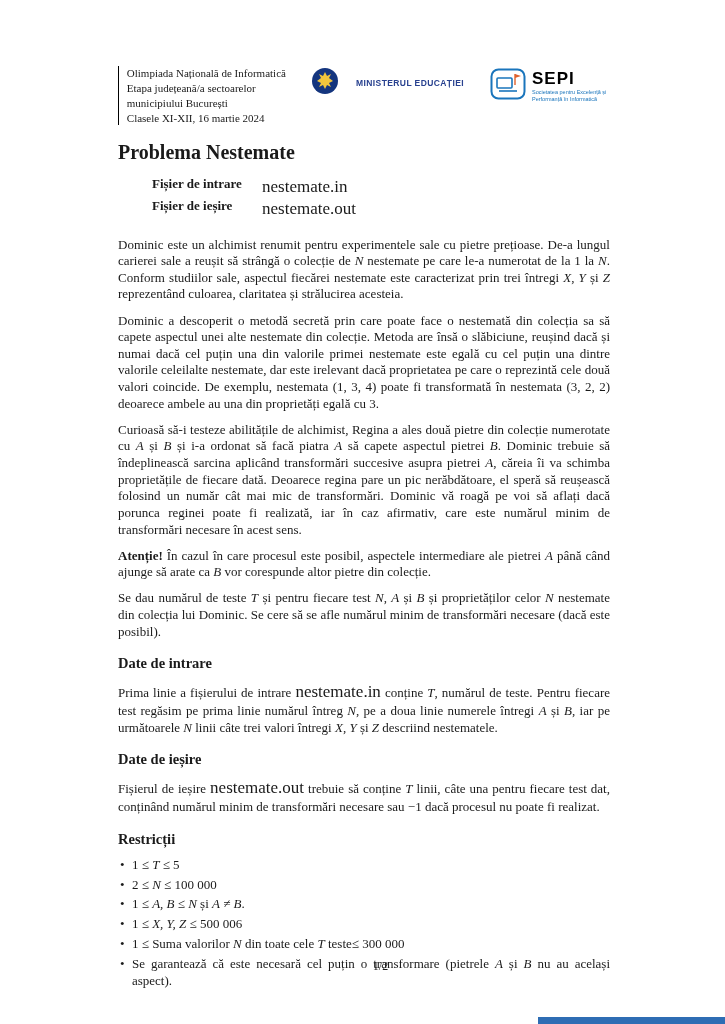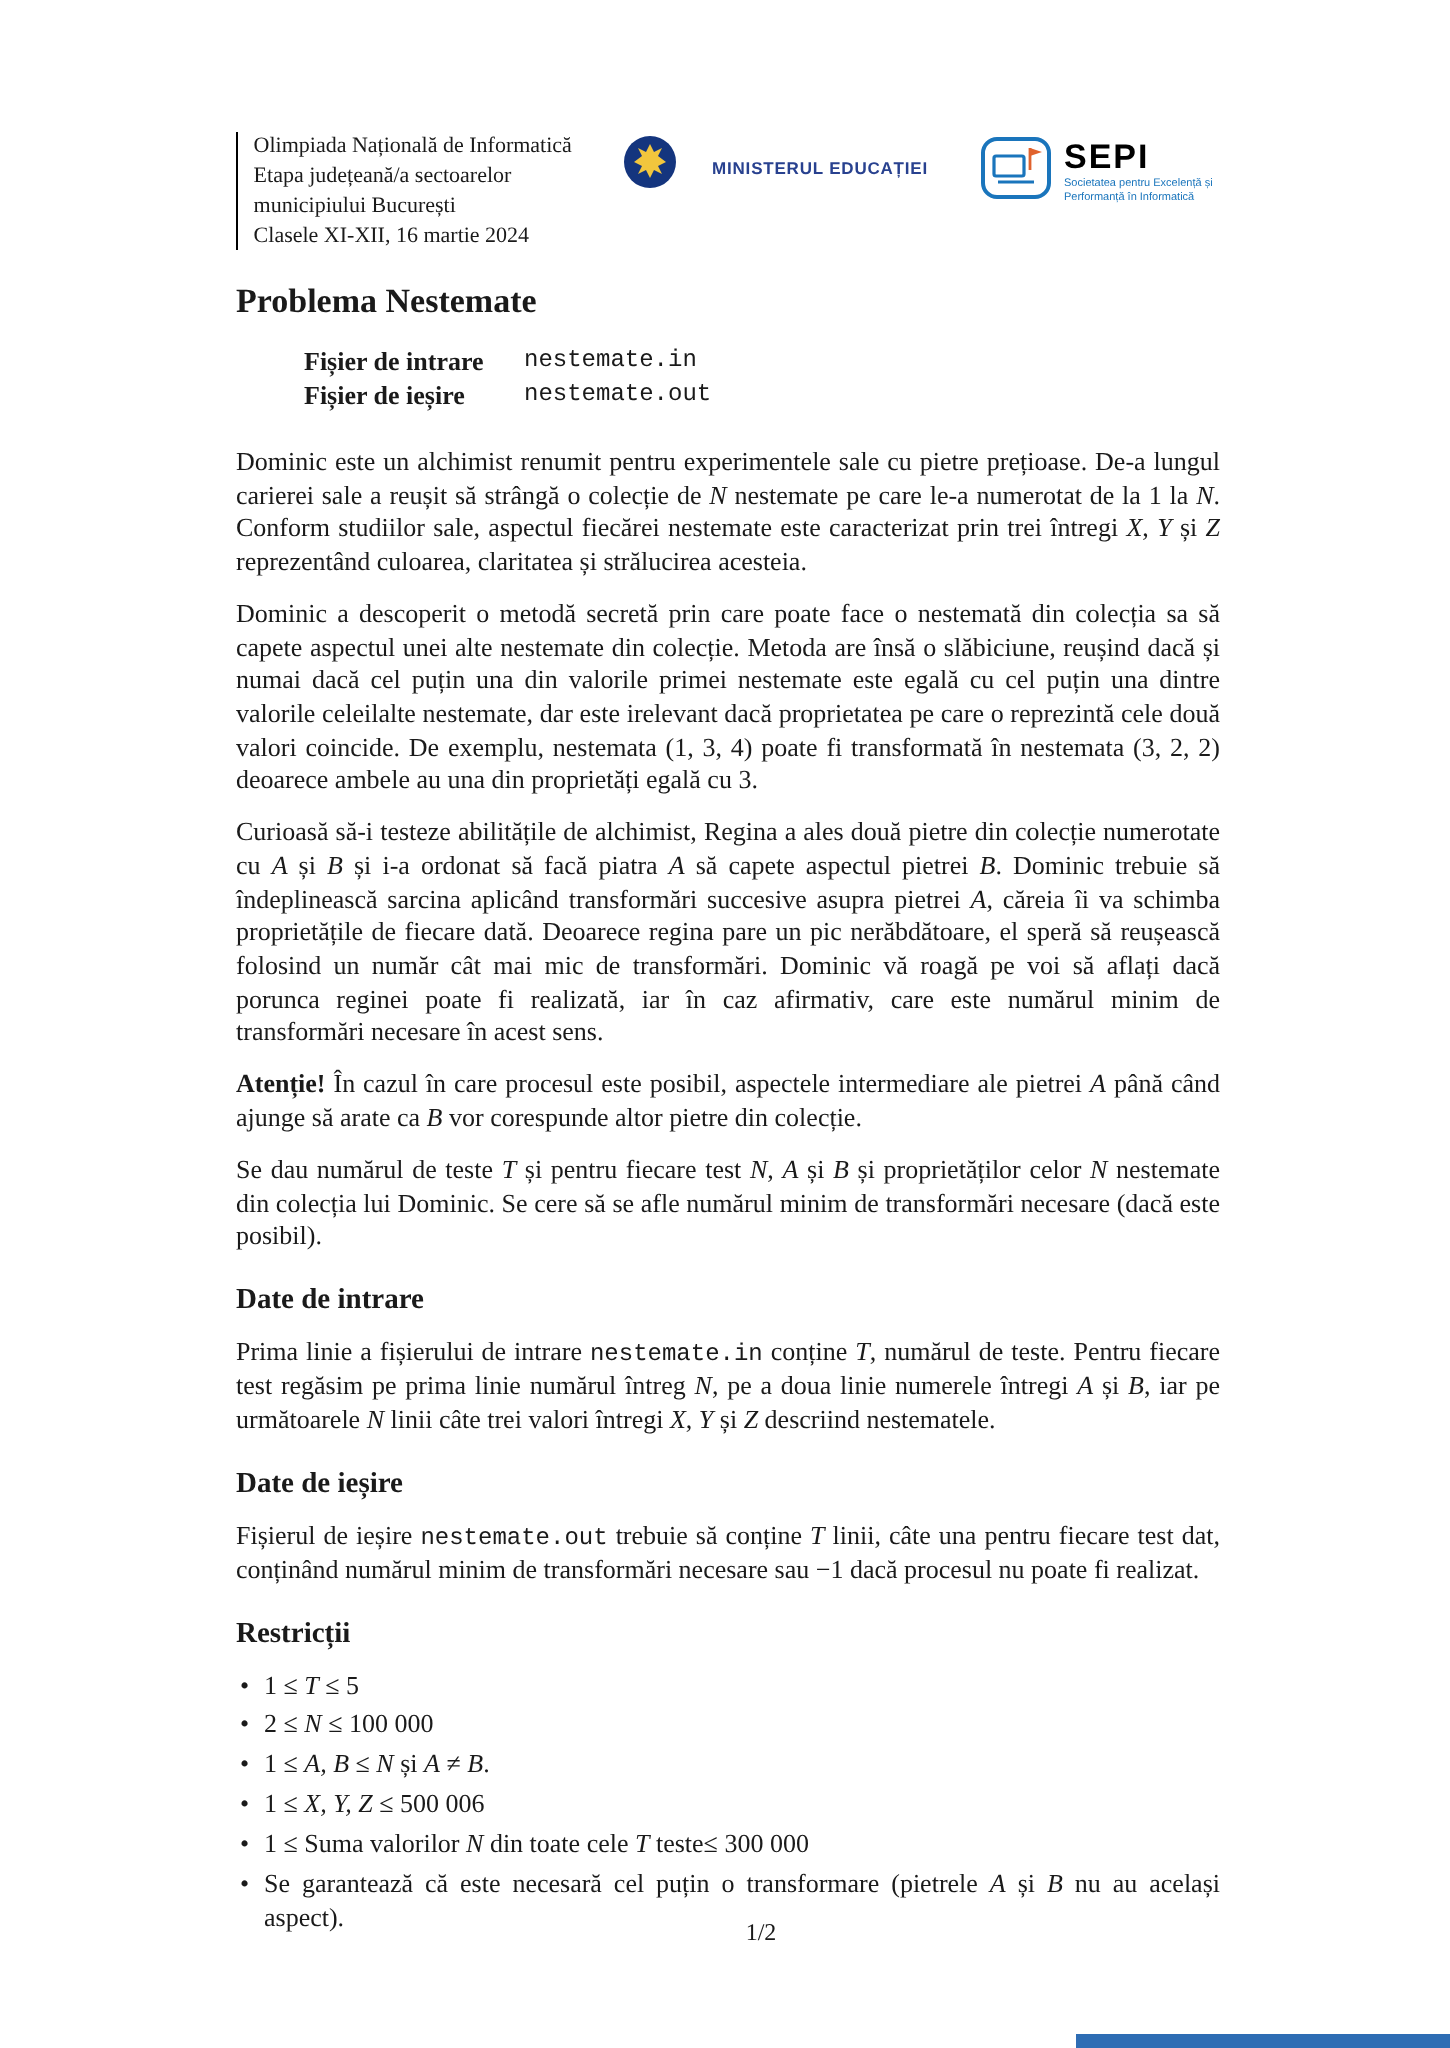--- a/index.html
+++ b/index.html
@@ -30,26 +30,26 @@
   .sepi-text{display:flex;flex-direction:column;}
   .sepi-word{
     font-family:"Liberation Sans",sans-serif;
     font-size:17px;font-weight:bold;color:#000000;letter-spacing:1px;line-height:1;
   }
   .sepi-sub{
     font-family:"Liberation Sans",sans-serif;
     font-size:5.5px;color:#1a75bc;width:78px;line-height:1.25;margin-top:2px;
   }
   
-  h1{font-size:17px;font-weight:bold;margin:16px 0 12px 0;}
+  h1{font-size:20px;font-weight:bold;margin:16px 0 12px 0;}
   
   .io-table{margin:0 0 16px 34px;font-size:13px;}
   .io-row{display:flex;line-height:1.3;}
   .io-label{display:inline-block;width:110px;font-weight:bold;}
-  .tt{font-family:Liberation Mono, monospace;font-size:12px;}
+  .tt{font-family:Liberation Serif, serif;font-size:17px;}
   
   p{font-size:13px;line-height:1.28;text-align:justify;margin:0 0 9.5px 0;}
   h2{font-size:14.5px;font-weight:bold;margin:15px 0 9px 0;}
   
   ul.restrictions{list-style:none;margin:0;padding:0;font-size:13px;}
   ul.restrictions li{position:relative;padding-left:14px;margin-bottom:3px;line-height:1.3;text-align:justify;}
   ul.restrictions li::before{content:"•";position:absolute;left:2px;top:0;}
   
   .footer{position:absolute;left:18px;bottom:50px;width:100%;text-align:center;font-size:12px;}
   .bottom-bar{position:absolute;right:0;bottom:0;width:187px;height:7px;background:#2e6db4;}

